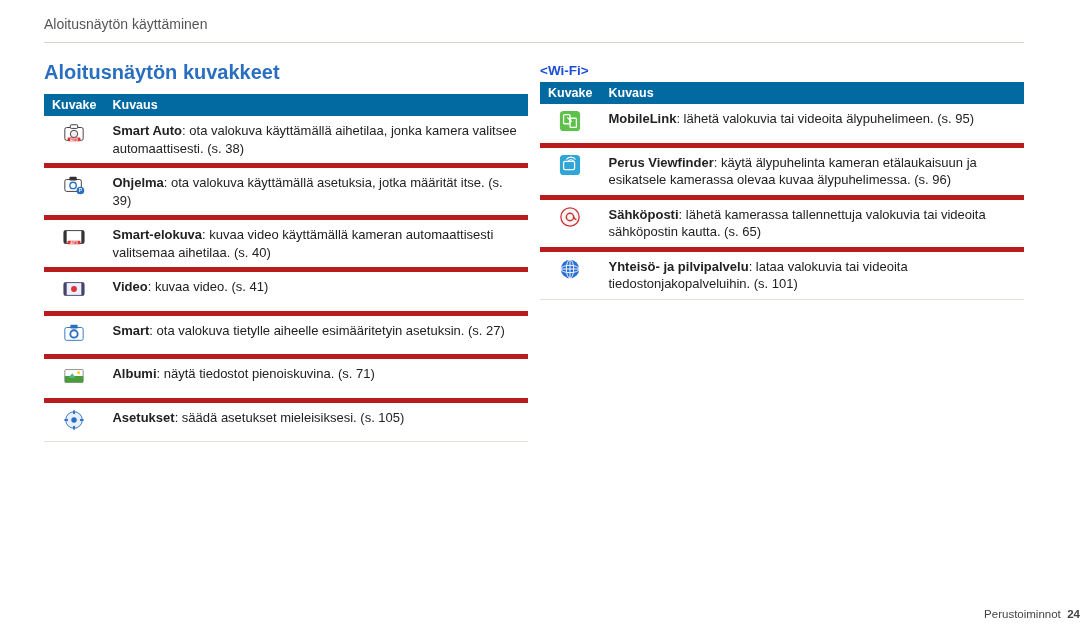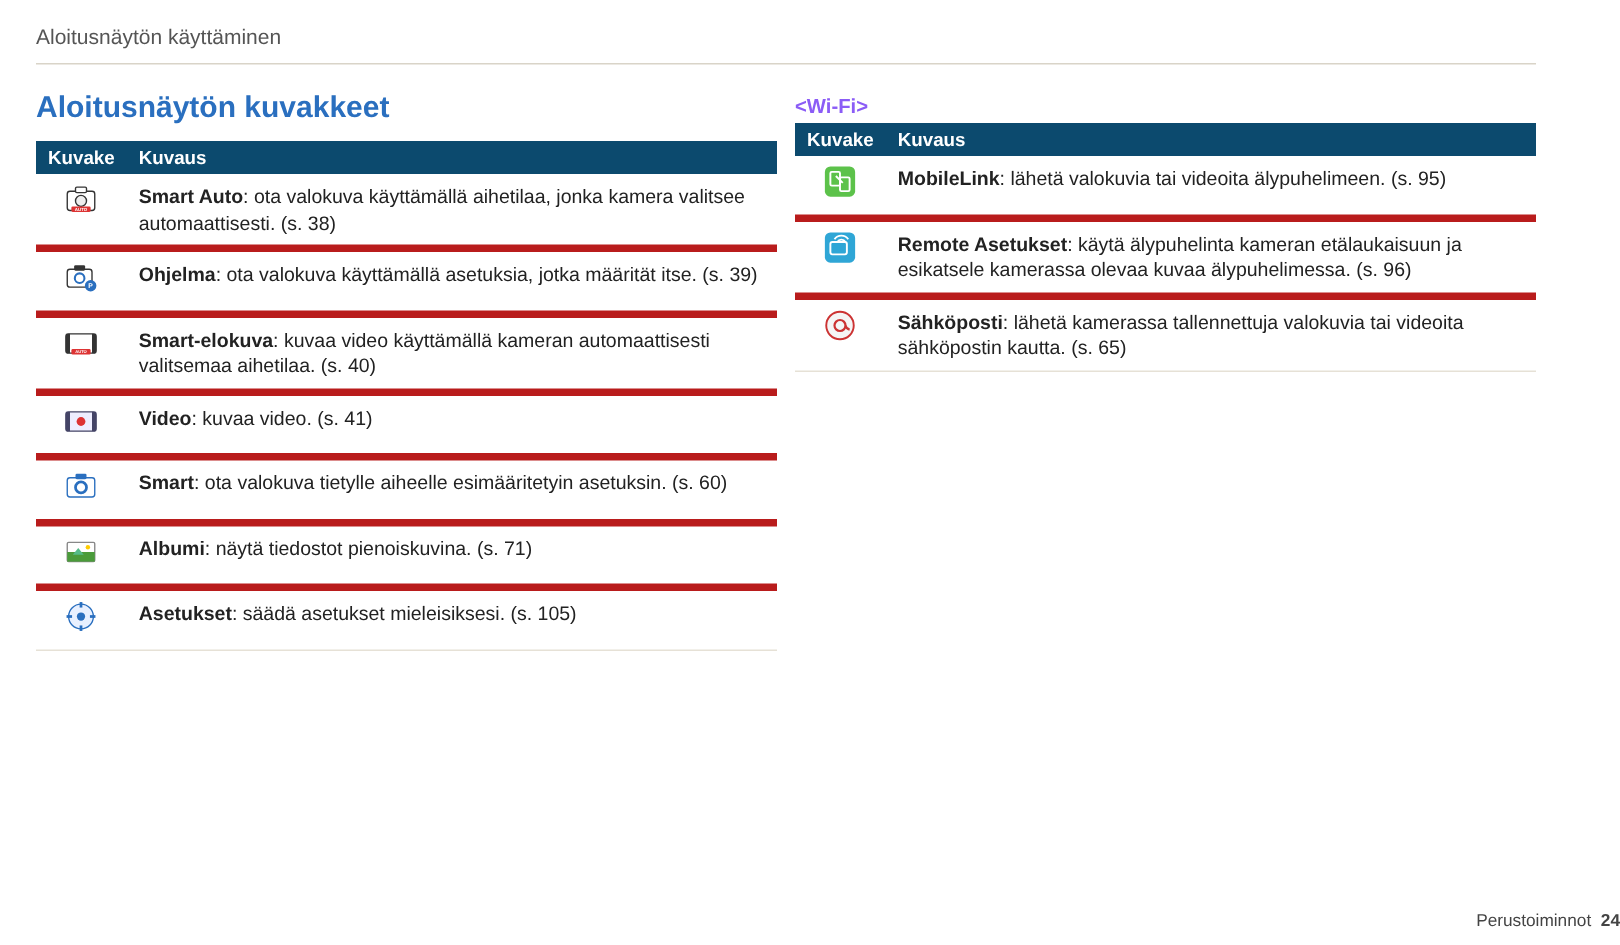--- a/index.html
+++ b/index.html
@@ -1,25 +1,25 @@
 <!DOCTYPE html>
 <html><head>
 <meta charset="utf-8">
 <style>
   * { box-sizing: border-box; margin: 0; padding: 0; }
   html, body { width: 1080px; height: 630px; font-family: Arial, Helvetica, sans-serif; background: #fff; color: #222; }
-  .page { padding: 16px 56px 0 24px; position: relative; height: 100%; }
+  .page { padding: 16px 56px 0 44px; position: relative; height: 100%; }
   .breadcrumb { font-size: 14px; color: #555; margin-bottom: 10px; }
   .hr-top { border: 0; border-top: 1px solid #d9d4c8; margin-bottom: 18px; }
   .columns { display: flex; gap: 12px; }
   .col { flex: 1 1 0; min-width: 0; }
   .main-heading { color: #2a6fbf; font-size: 20px; font-weight: 600; margin-bottom: 10px; }
-  .sub-heading { font-weight: 700; font-size: 13.5px; margin: 2px 0 4px 0; color: #8b5cf6; }
+  .sub-heading { font-weight: 700; font-size: 13.5px; margin: 2px 0 4px 0; color: #1d4ed8; }
   table.icon-table { width: 100%; border-collapse: collapse; font-size: 13px; }
-  table.icon-table thead th { background: #0c4a6e; color: #fff; font-weight: 700; text-align: left; padding: 4px 8px; font-size: 12.5px; }
+  table.icon-table thead th { background: #0369a1; color: #fff; font-weight: 700; text-align: left; padding: 4px 8px; font-size: 12.5px; }
   table.icon-table thead th.icon-col { width: 48px; }
   table.icon-table tbody td { padding: 6px 8px; vertical-align: top; border-bottom: 5px solid #b91c1c; line-height: 1.35; }
   table.icon-table tbody td.icon-cell { text-align: center; padding-top: 6px; }
   table.icon-table tbody tr:last-child td { border-bottom: 1px solid #e6e1d6; }
   .desc .term { font-weight: 700; }
   .ic { display: inline-block; width: 22px; height: 22px; }
   .footer { position: absolute; bottom: 10px; left: 0; right: 0; text-align: right; font-size: 11.5px; color: #444; }
   .footer .pg { font-weight: 700; }
 </style>
 </head>
@@ -79,21 +79,21 @@
                   <circle cx="12" cy="12" r="3.2" fill="#d33"></circle>
                 </svg></td>
               <td class="desc"><span class="term">Video</span><span>: kuvaa video. (s. 41)</span></td>
             </tr>
             <tr>
               <td class="icon-cell"><svg class="ic" viewBox="0 0 24 24">
                   <rect x="2" y="6" width="20" height="14" rx="2" fill="#fff" stroke="#2a6fbf"></rect>
                   <rect x="8" y="3" width="8" height="4" rx="1" fill="#2a6fbf"></rect>
                   <circle cx="12" cy="13" r="4" fill="none" stroke="#2a6fbf" stroke-width="2"></circle>
                 </svg></td>
-              <td class="desc"><span class="term">Smart</span><span>: ota valokuva tietylle aiheelle esimääritetyin asetuksin. (s. 60)</span></td>
+              <td class="desc"><span class="term">Smart</span><span>: ota valokuva tietylle aiheelle esimääritetyin asetuksin. (s. 27)</span></td>
             </tr>
             <tr>
               <td class="icon-cell"><svg class="ic" viewBox="0 0 24 24">
                   <rect x="2" y="5" width="20" height="14" rx="1" fill="#fff" stroke="#888"></rect>
                   <rect x="2" y="12" width="20" height="7" fill="#4a9b3a"></rect>
                   <polygon points="6,14 10,9 14,14" fill="#5b8"></polygon>
                   <circle cx="17" cy="8.5" r="1.6" fill="#fc0"></circle>
                 </svg></td>
               <td class="desc"><span class="term">Albumi</span><span>: näytä tiedostot pienoiskuvina. (s. 71)</span></td>
             </tr>
@@ -132,29 +132,38 @@
                   <path d="M9 8 L14 13" stroke="#fff" stroke-width="1.4"></path>
                 </svg></td>
               <td class="desc"><span class="term">MobileLink</span><span>: lähetä valokuvia tai videoita älypuhelimeen. (s. 95)</span></td>
             </tr>
             <tr>
               <td class="icon-cell"><svg class="ic" viewBox="0 0 24 24">
                   <rect x="1" y="1" width="22" height="22" rx="4" fill="#2fa6d6"></rect>
                   <rect x="5" y="8" width="12" height="9" rx="1.5" fill="none" stroke="#fff" stroke-width="1.4"></rect>
                   <path d="M8 6 a6 6 0 0 1 10 0 M10 8 a3.5 3.5 0 0 1 6 0" fill="none" stroke="#fff" stroke-width="1.3"></path>
                 </svg></td>
-              <td class="desc"><span class="term">Remote Asetukset</span><span>: käytä älypuhelinta kameran etälaukaisuun ja esikatsele kamerassa olevaa kuvaa älypuhelimessa. (s. 96)</span></td>
+              <td class="desc"><span class="term">Perus Viewfinder</span><span>: käytä älypuhelinta kameran etälaukaisuun ja esikatsele kamerassa olevaa kuvaa älypuhelimessa. (s. 96)</span></td>
             </tr>
             <tr>
               <td class="icon-cell"><svg class="ic" viewBox="0 0 24 24">
                   <circle cx="12" cy="12" r="10" fill="#f5f5f5" stroke="#c33" stroke-width="1.4"></circle>
                   <circle cx="12" cy="12" r="4" fill="none" stroke="#c33" stroke-width="1.6"></circle>
                   <path d="M16 12 a4 4 0 0 0 3 3" fill="none" stroke="#c33" stroke-width="1.6"></path>
                 </svg></td>
               <td class="desc"><span class="term">Sähköposti</span><span>: lähetä kamerassa tallennettuja valokuvia tai videoita sähköpostin kautta. (s. 65)</span></td>
+            </tr>
+            <tr>
+              <td class="icon-cell"><svg class="ic" viewBox="0 0 24 24">
+                  <circle cx="12" cy="12" r="10" fill="#2a6fd6"></circle>
+                  <ellipse cx="12" cy="12" rx="10" ry="4" fill="none" stroke="#fff" stroke-width="1"></ellipse>
+                  <ellipse cx="12" cy="12" rx="4" ry="10" fill="none" stroke="#fff" stroke-width="1"></ellipse>
+                  <path d="M2 12 h20 M12 2 v20" stroke="#fff" stroke-width="1"></path>
+                </svg></td>
+              <td class="desc"><span class="term">Yhteisö- ja pilvipalvelu</span><span>: lataa valokuvia tai videoita tiedostonjakopalveluihin. (s. 101)</span></td>
             </tr>
           </tbody>
       </table>
     </div>
   </div>
 
   <div class="footer">
     <span>Perustoiminnot</span>&nbsp;&nbsp;<span class="pg">24</span>
   </div>
 </div>

